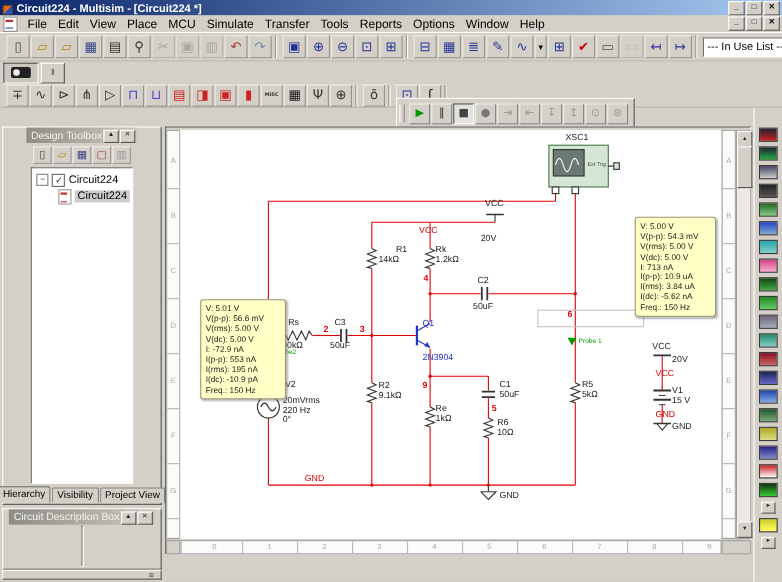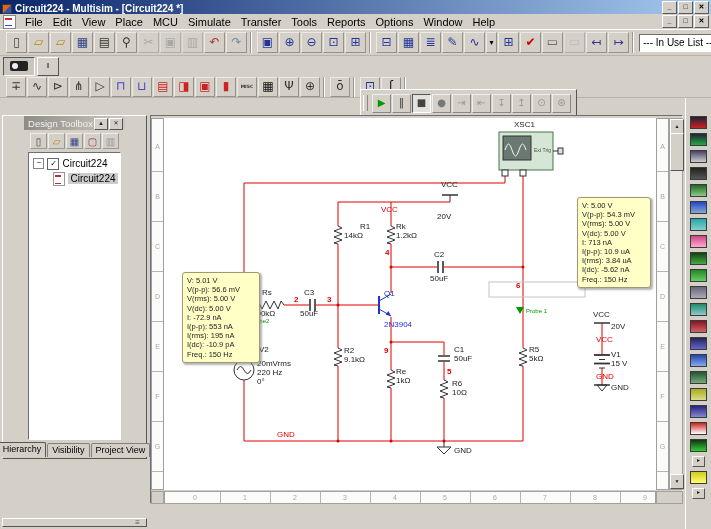--- a/index.html
+++ b/index.html
@@ -235,20 +235,28 @@
         <span class="tlabel sel">Circuit224</span>
       </div>
     </div>
     <div class="ptabs" id="dtb-tabs">
         <span class="ptab active">Hierarchy</span>
         <span class="ptab">Visibility</span>
         <span class="ptab">Project View</span>
       </div>
   </div>
 
+  <div class="abs panel" style="left:2px;top:462px;width:145px;height:56px">
+    <div class="ptitle">
+      <span class="ptitle-label">Circuit Description Box</span>
+      <span class="pbtn">▲</span>
+      <span class="pbtn">✕</span>
+    </div>
+    <div style="flex:1;background:#fff;border:1px solid;border-color:#6e6e6e #fff #fff #6e6e6e;margin:1px 2px 2px 2px"></div>
+  </div>
   <div class="abs splitter">
       <span>≡</span>
     </div>
 
   <div class="abs cwin">
     <div class="abs cframe"></div>
 
     <div class="abs rulerV" style="left:1px" id="ruler-left">
         <div class="scell" style="top: 2px;">A</div>
         <div class="scell" style="top: 52px;">B</div>

